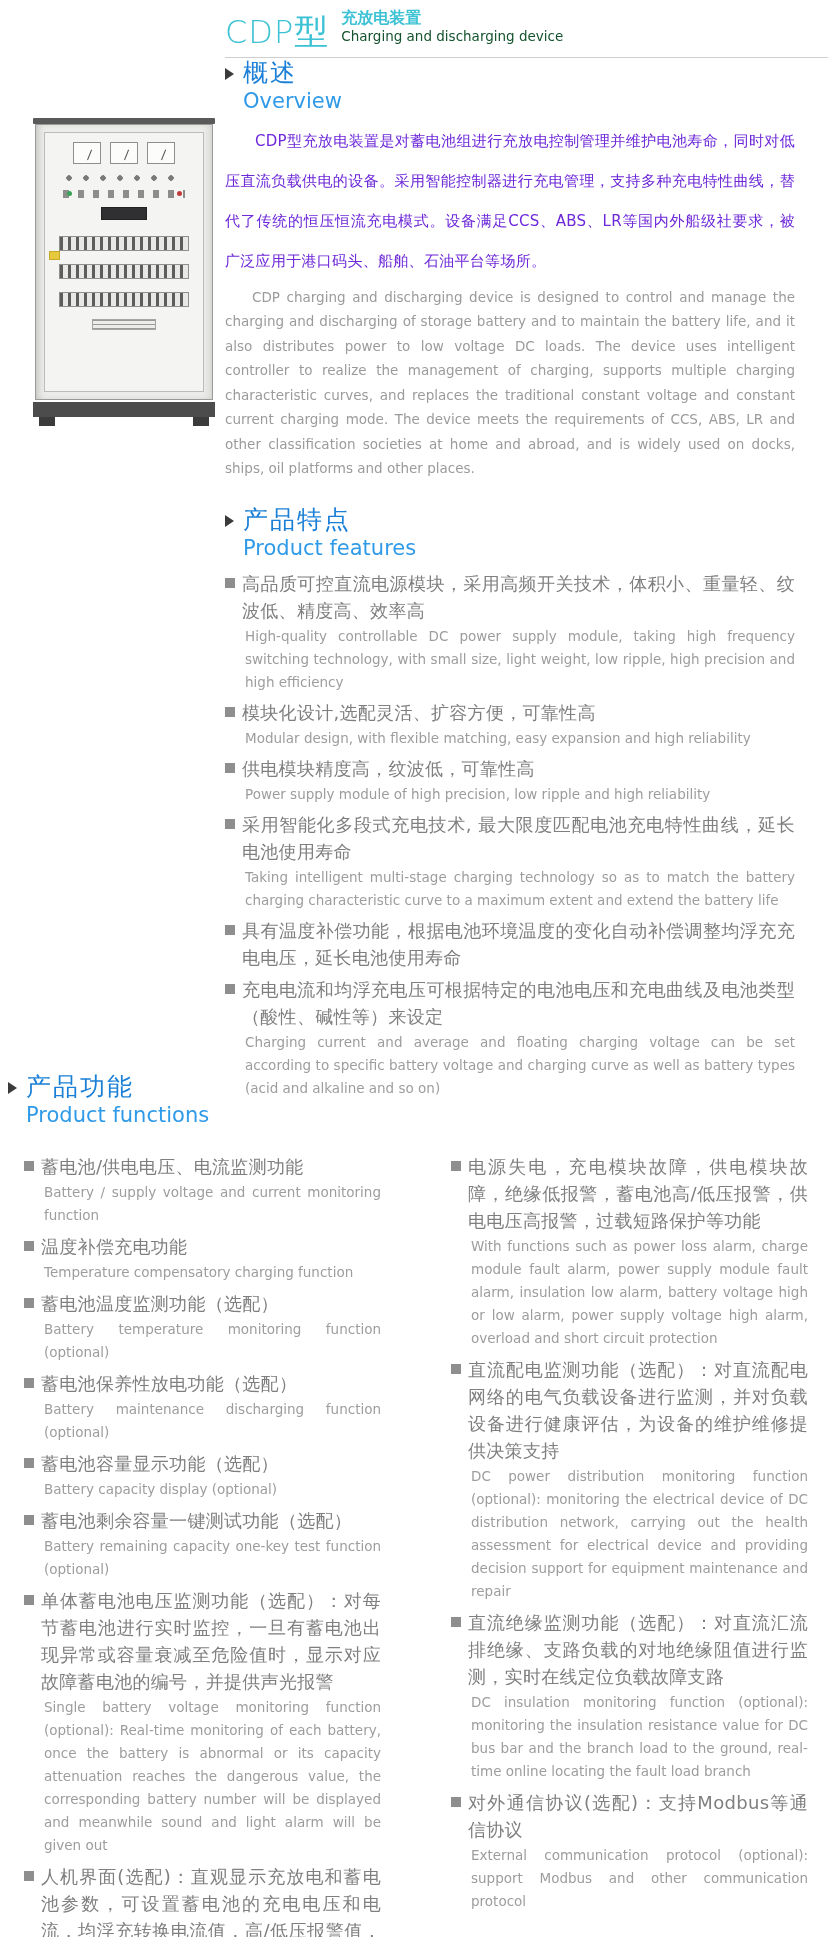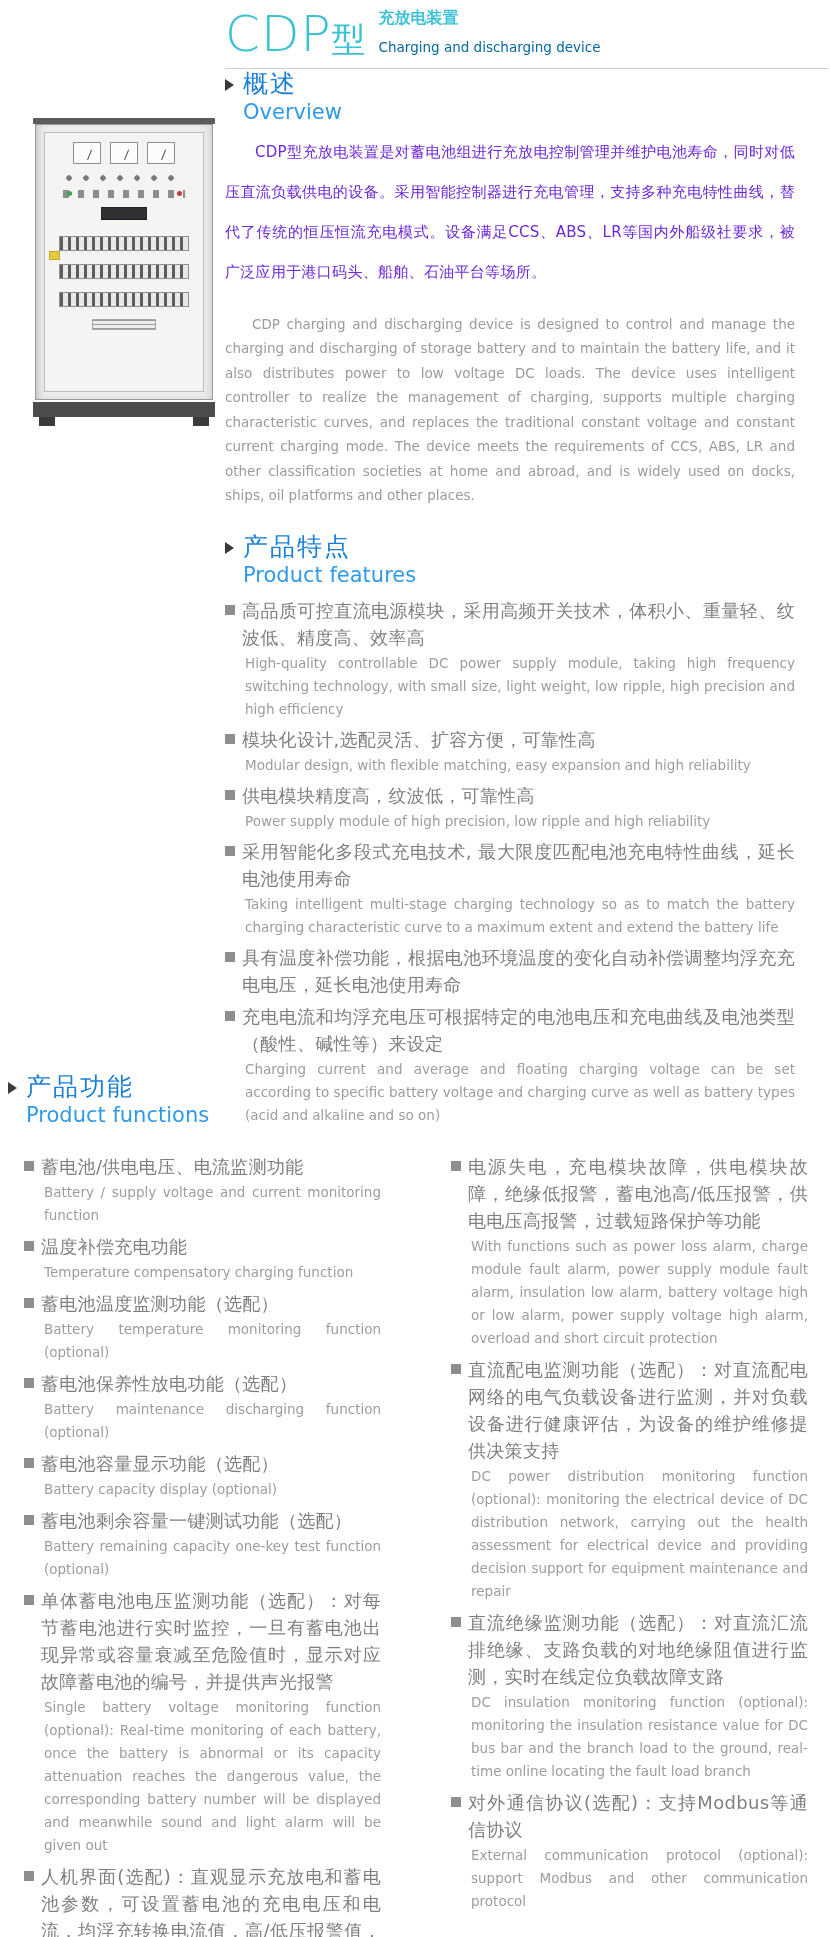--- a/index.html
+++ b/index.html
@@ -36,41 +36,41 @@
   .vent { width:64px; height:11px; margin:12px auto 0; border:1px solid #a5a5a3;
           background:repeating-linear-gradient(0deg,#9a9a98 0 1.5px,#ececea 1.5px 4px); }
   .cab-base { height:15px; background:#4c4c4c; margin:2px -2px 0; }
   .cab-feet { height:9px; margin:0 4px;
               background:linear-gradient(90deg,#3b3b3b 0 16px, transparent 16px calc(100% - 16px), #3b3b3b calc(100% - 16px)); }
 
   
   .head-right { position:absolute; left:225px; top:8px; width:603px; }
   .title-row { display:flex; align-items:flex-end; gap:12px; }
   .model { color:#3cc2d4; font-weight:300; line-height:0.95; letter-spacing:1px; }
-  .model-prefix { font-size:50px; }
+  .model-prefix { font-size:32px; }
   .model-suffix { font-size:34px; }
   .subtitle { padding-bottom:3px; }
   .sub-cn { color:#3cc2d4; font-size:16px; font-weight:bold; line-height:1.25; }
-  .sub-en { color:#0369a1; font-size:13.5px; line-height:1.25;margin-top:11px; }
+  .sub-en { color:#14532d; font-size:13.5px; line-height:1.25; }
   .rule { border-top:1px solid #cfcfcf; margin-top:9px; }
 
   
   .sec-head { display:flex; align-items:flex-start; }
   .tri { width:0; height:0; border-left:9px solid #3a3a3a;
          border-top:6px solid transparent; border-bottom:6px solid transparent;
          margin:10px 9px 0 0; flex:none; }
   .h-cn { color:#1a7fd6; font-size:25px; font-weight:500; letter-spacing:2px; line-height:1.2; }
   .h-en { color:#2f9ae8; font-size:21px; margin-top:1px; }
 
   .body-col { width:570px; }
   .ov-head { }
   .para-cn { color:#6d28d9; font-size:15px; line-height:40px; text-align:justify;
              text-indent:2em; margin-top:8px; letter-spacing:0.3px; }
   .para-en { color:#9b9b9b; font-size:13.5px; line-height:24.5px; text-align:justify;
-             text-indent:2em; margin-top:20px; }
+             text-indent:2em; margin-top:4px; }
 
   .feat-head { margin-top:24px; }
   ul.blist { list-style:none; margin-top:10px; }
   li.bitem { position:relative; padding-left:17px; margin-top:5px; }
   li.bitem .sq { position:absolute; left:0; top:8px; width:10px; height:10px; background:#8e8e8e; }
   li.bitem .cn { color:#7f7f7f; font-size:18px; line-height:27px; text-align:justify; letter-spacing:0.3px; }
   li.bitem .en { color:#9d9d9d; font-size:13.5px; line-height:23px; text-align:justify; padding-left:3px; margin-top:1px; }
 
   
   .functions { position:absolute; left:0; top:1072px; width:808px; }

